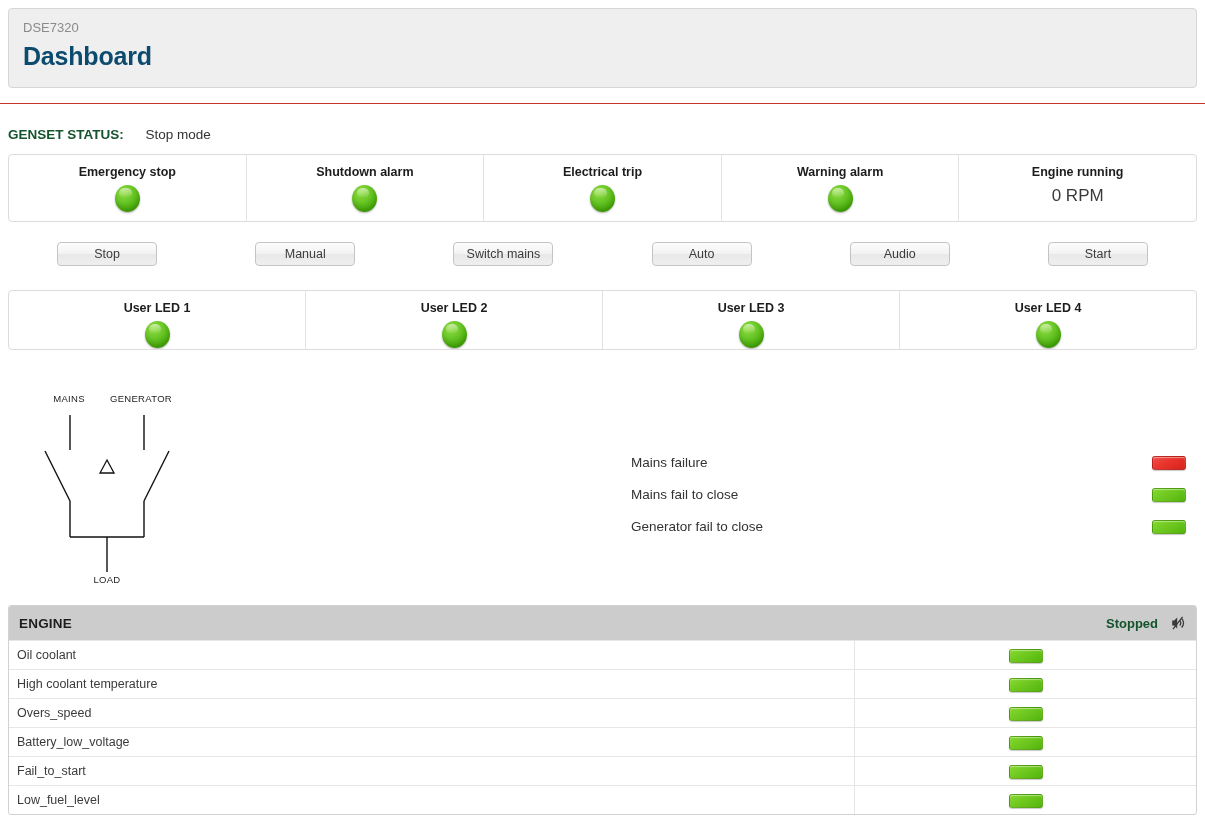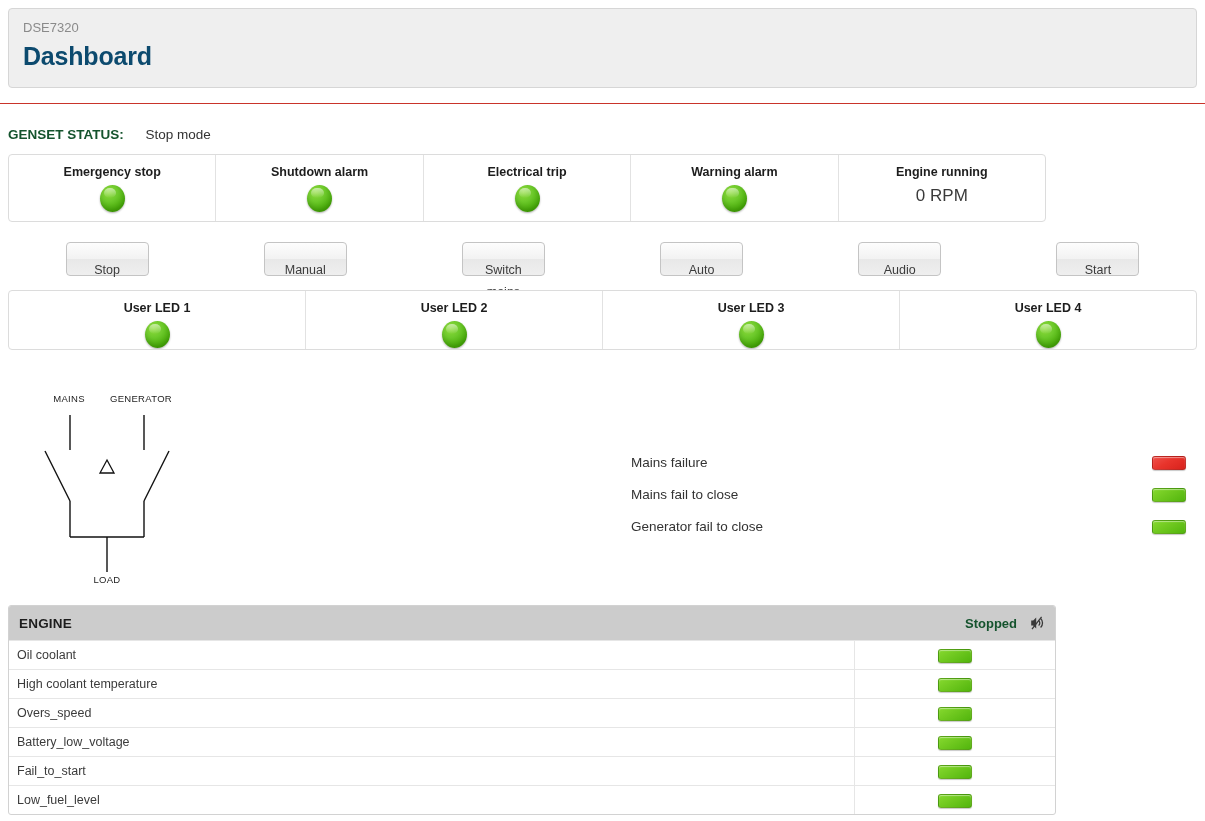--- a/index.html
+++ b/index.html
@@ -76,21 +76,21 @@
     color: #1d1d1d;
     line-height: 16px;
   }
   .cell-value {
     font-size: 17px;
     color: #3a3a3a;
     line-height: 28px;
     margin-top: 2px;
   }
 
-  #status-panel { left: 8px; top: 154px; width: 1038px; height: 68px; }
+  #status-panel { left: 8px; top: 154px; width: 1189px; height: 68px; }
   #userled-panel { left: 8px; top: 290px; width: 1189px; height: 60px; }
 
   
   .led-round {
     width: 25px; height: 27px;
     margin: 5px auto 0;
     border-radius: 50%;
     background:
       radial-gradient(circle at 34% 26%, #8fdc3c 0%, #6dc92b 36%, #46a908 72%, #3a9206 100%);
     box-shadow: 0 1px 2px rgba(0,0,0,0.32), inset 0 -3px 5px rgba(0,0,0,0.12);
@@ -123,30 +123,30 @@
 
   
   .button-row {
     position: absolute;
     left: 8px; top: 242px;
     width: 1189px; height: 26px;
     display: flex;
   }
   .btn-slot { flex: 1 1 0; display: flex; justify-content: center; }
   .btn {
-    width: 83px; height: 24px;
+    width: 100px; height: 24px;
     font-family: "Liberation Sans", sans-serif;
     font-size: 12.5px;
     color: #3b3b3b;
     background: linear-gradient(to bottom, #fdfdfd 0%, #f2f2f2 50%, #e8e8e8 51%, #efefef 100%);
     border: 1px solid #c4c4c4;
     border-radius: 4px;
     cursor: pointer;
     line-height: 22px;
-    padding: 16px;
+    padding: 0;
   }
 
   
   .schematic {
     position: absolute;
     left: 20px; top: 382px;
     width: 200px; height: 210px;
   }
   .schematic svg { display: block; }
   .sch-text {
@@ -171,21 +171,21 @@
     flex: 1 1 auto;
     font-size: 13.5px;
     color: #333333;
   }
   .alarm-ind { flex: 0 0 40px; text-align: right; }
 
   
   .engine-wrap {
     position: absolute;
     left: 8px; top: 605px;
-    width: 1048px;
+    width: 1189px;
     border: 1px solid #d2d2d2;
     border-radius: 3px;
     overflow: hidden;
     background: #fff;
   }
   .engine-head {
     height: 34px;
     background: #cccccc;
     display: flex;
     align-items: center;

